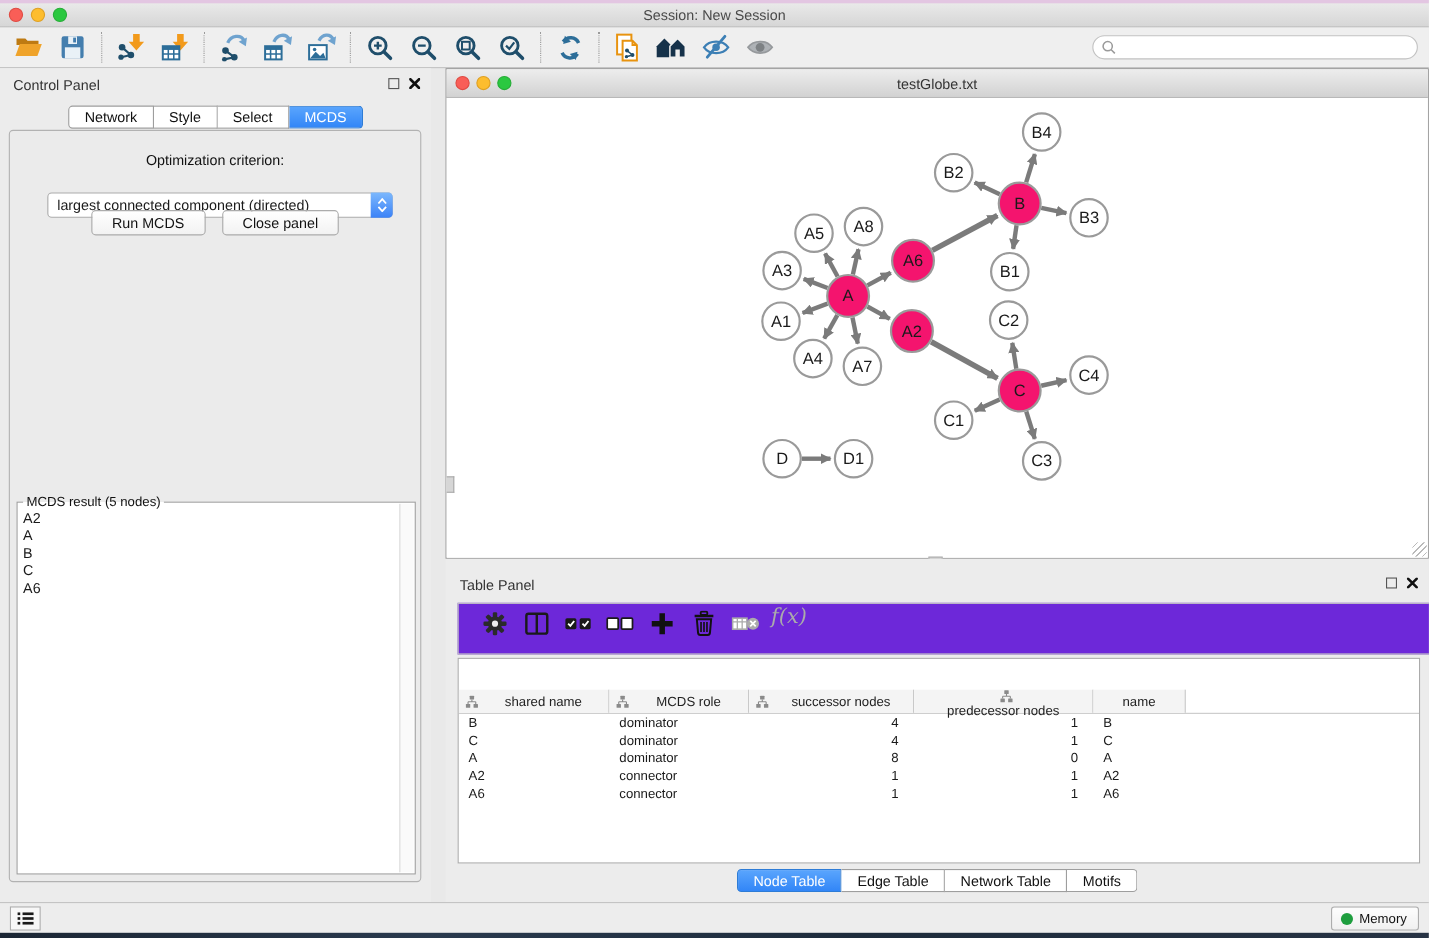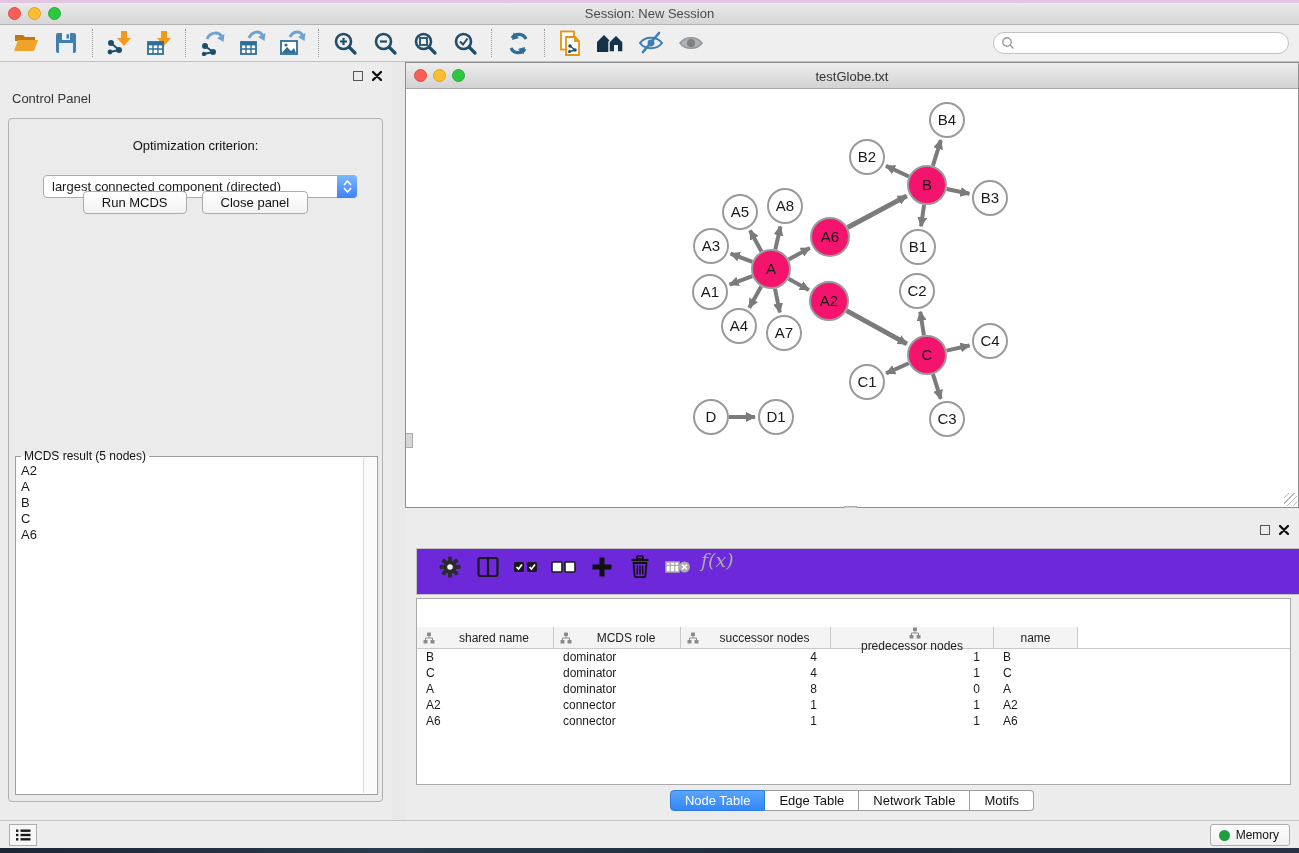--- a/index.html
+++ b/index.html
@@ -24,21 +24,21 @@
   .tb-btn svg { display:block; }
   .tb-sep { width:1px; height:28px; border-left:1px dotted #9a9a9a; margin:0 6px; flex:0 0 auto; }
   .search-wrap { margin-left:auto; margin-right:10px; position:relative; width:296px; height:22px; }
   .search-wrap input { width:100%; height:100%; border:1px solid #C2C2C2; border-radius:11px;
     background:#fff; padding-left:26px; font-size:12px; outline:none; font-family:"Liberation Sans",sans-serif; }
   .search-wrap svg { position:absolute; left:8px; top:4px; }
 
   
   .control-panel { position:absolute; left:0; top:62px; width:392px; height:758px; background:#ECECEC; }
   .panel-head { position:absolute; left:0; top:0; width:100%; height:30px; }
-  .panel-head .ptitle { position:absolute; left:12px; top:8px; font-size:13px; color:#333;margin-top:21px; }
+  .panel-head .ptitle { position:absolute; left:12px; top:8px; font-size:13px; color:#333; }
   .panel-icons { position:absolute; right:10px; top:9px; display:flex; gap:9px; align-items:center; }
   .float-box { width:10px; height:10px; border:1.6px solid #555; display:inline-block; background:transparent; }
   .x-icon { width:10px; height:10px; }
   .x-icon path { stroke:#111; stroke-width:2.4; stroke-linecap:round; }
 
   .segtabs { position:absolute; top:34px; left:0; width:100%; display:flex; justify-content:center; }
   .seg-tab { height:21px; line-height:19px; padding:0 14px; background:#fff; border:1px solid #9E9E9E;
     border-left:none; font-size:13px; color:#111; cursor:default; }
   .seg-tab:first-child { border-left:1px solid #9E9E9E; border-radius:4px 0 0 4px; }
   .seg-tab:last-child { border-radius:0 4px 4px 0; }
@@ -281,20 +281,26 @@
   <div class="control-panel">
     <div class="panel-head">
       <span class="ptitle">Control Panel</span>
       <span class="panel-icons">
         <span class="float-box"></span>
         <svg class="x-icon" viewBox="0 0 10 10">
             <path d="M1 1 L9 9 M9 1 L1 9"></path>
           </svg>
       </span>
     </div>
+    <div class="segtabs">
+        <div class="seg-tab">Network</div>
+        <div class="seg-tab">Style</div>
+        <div class="seg-tab">Select</div>
+        <div class="seg-tab active">MCDS</div>
+      </div>
     <div class="cp-content">
       <div class="opt-label">Optimization criterion:</div>
       <div class="dropdown">
         <span class="dd-text">largest connected component (directed)</span>
         <span class="dd-stepper">
           <svg width="9" height="6" viewBox="0 0 9 6">
               <path d="M1 5 L4.5 1 L8 5" fill="none" stroke="#fff" stroke-width="1.6"></path>
             </svg>
           <svg width="9" height="6" viewBox="0 0 9 6">
               <path d="M1 1 L4.5 5 L8 1" fill="none" stroke="#fff" stroke-width="1.6"></path>

